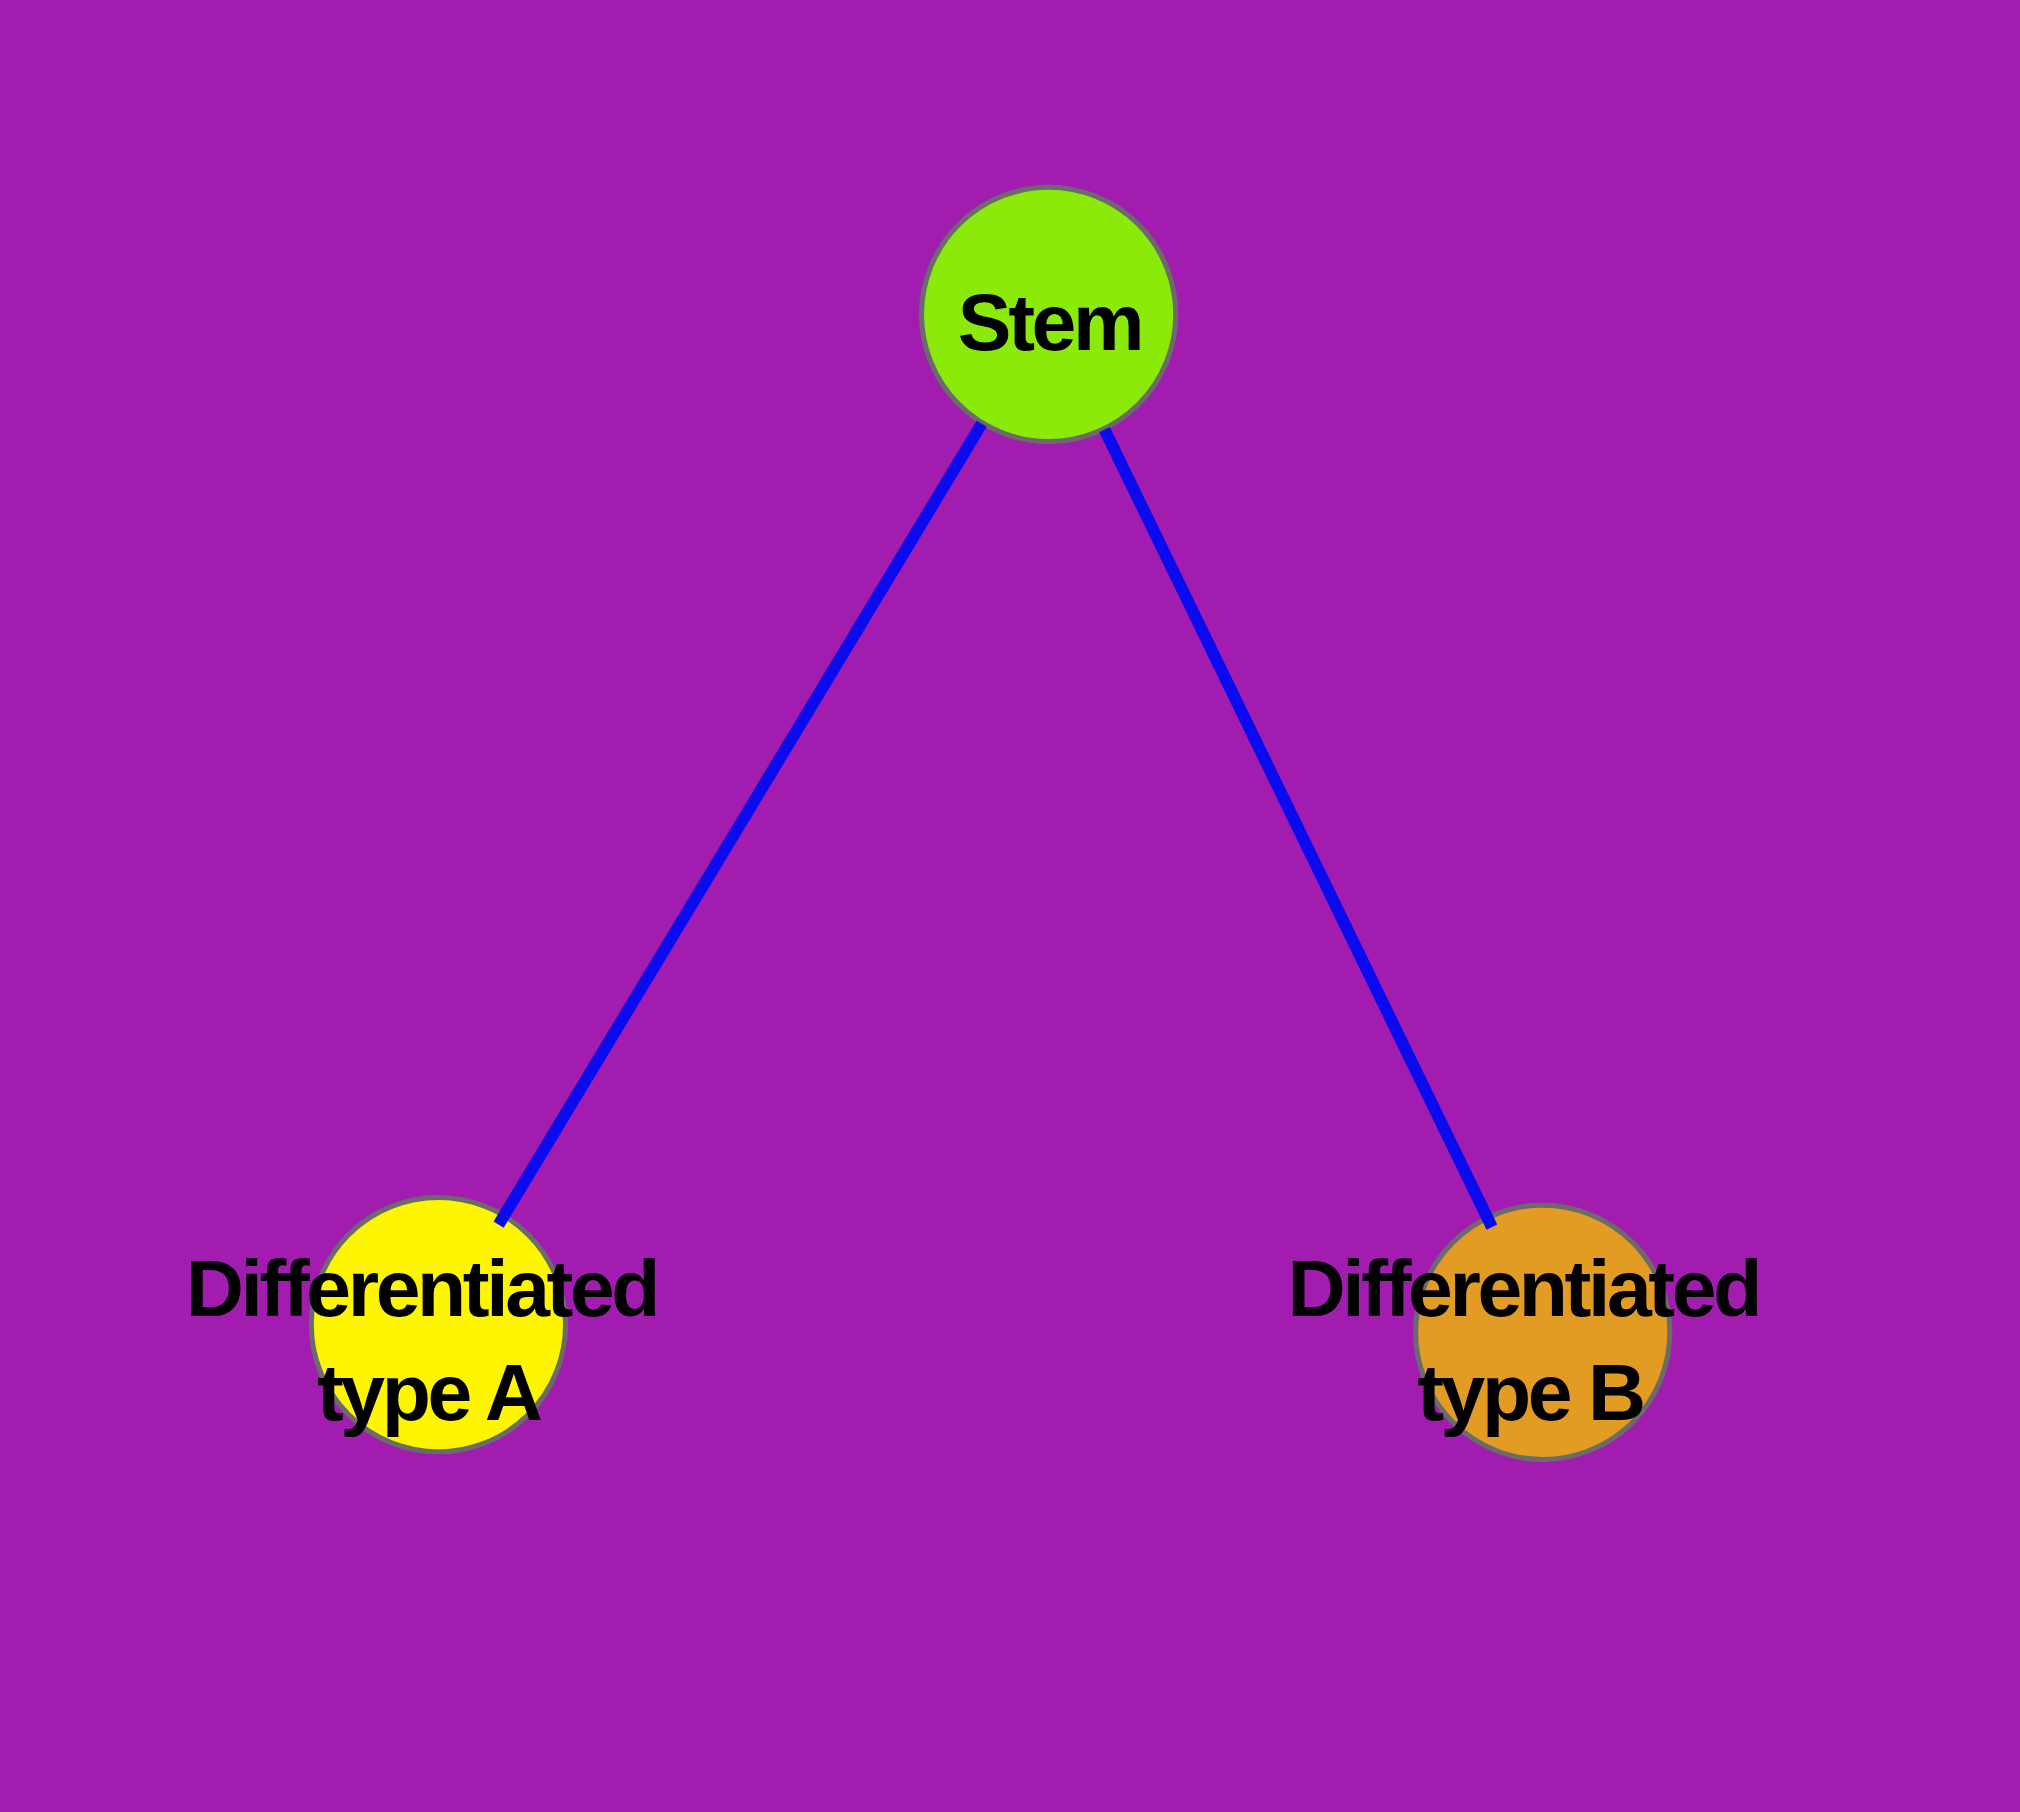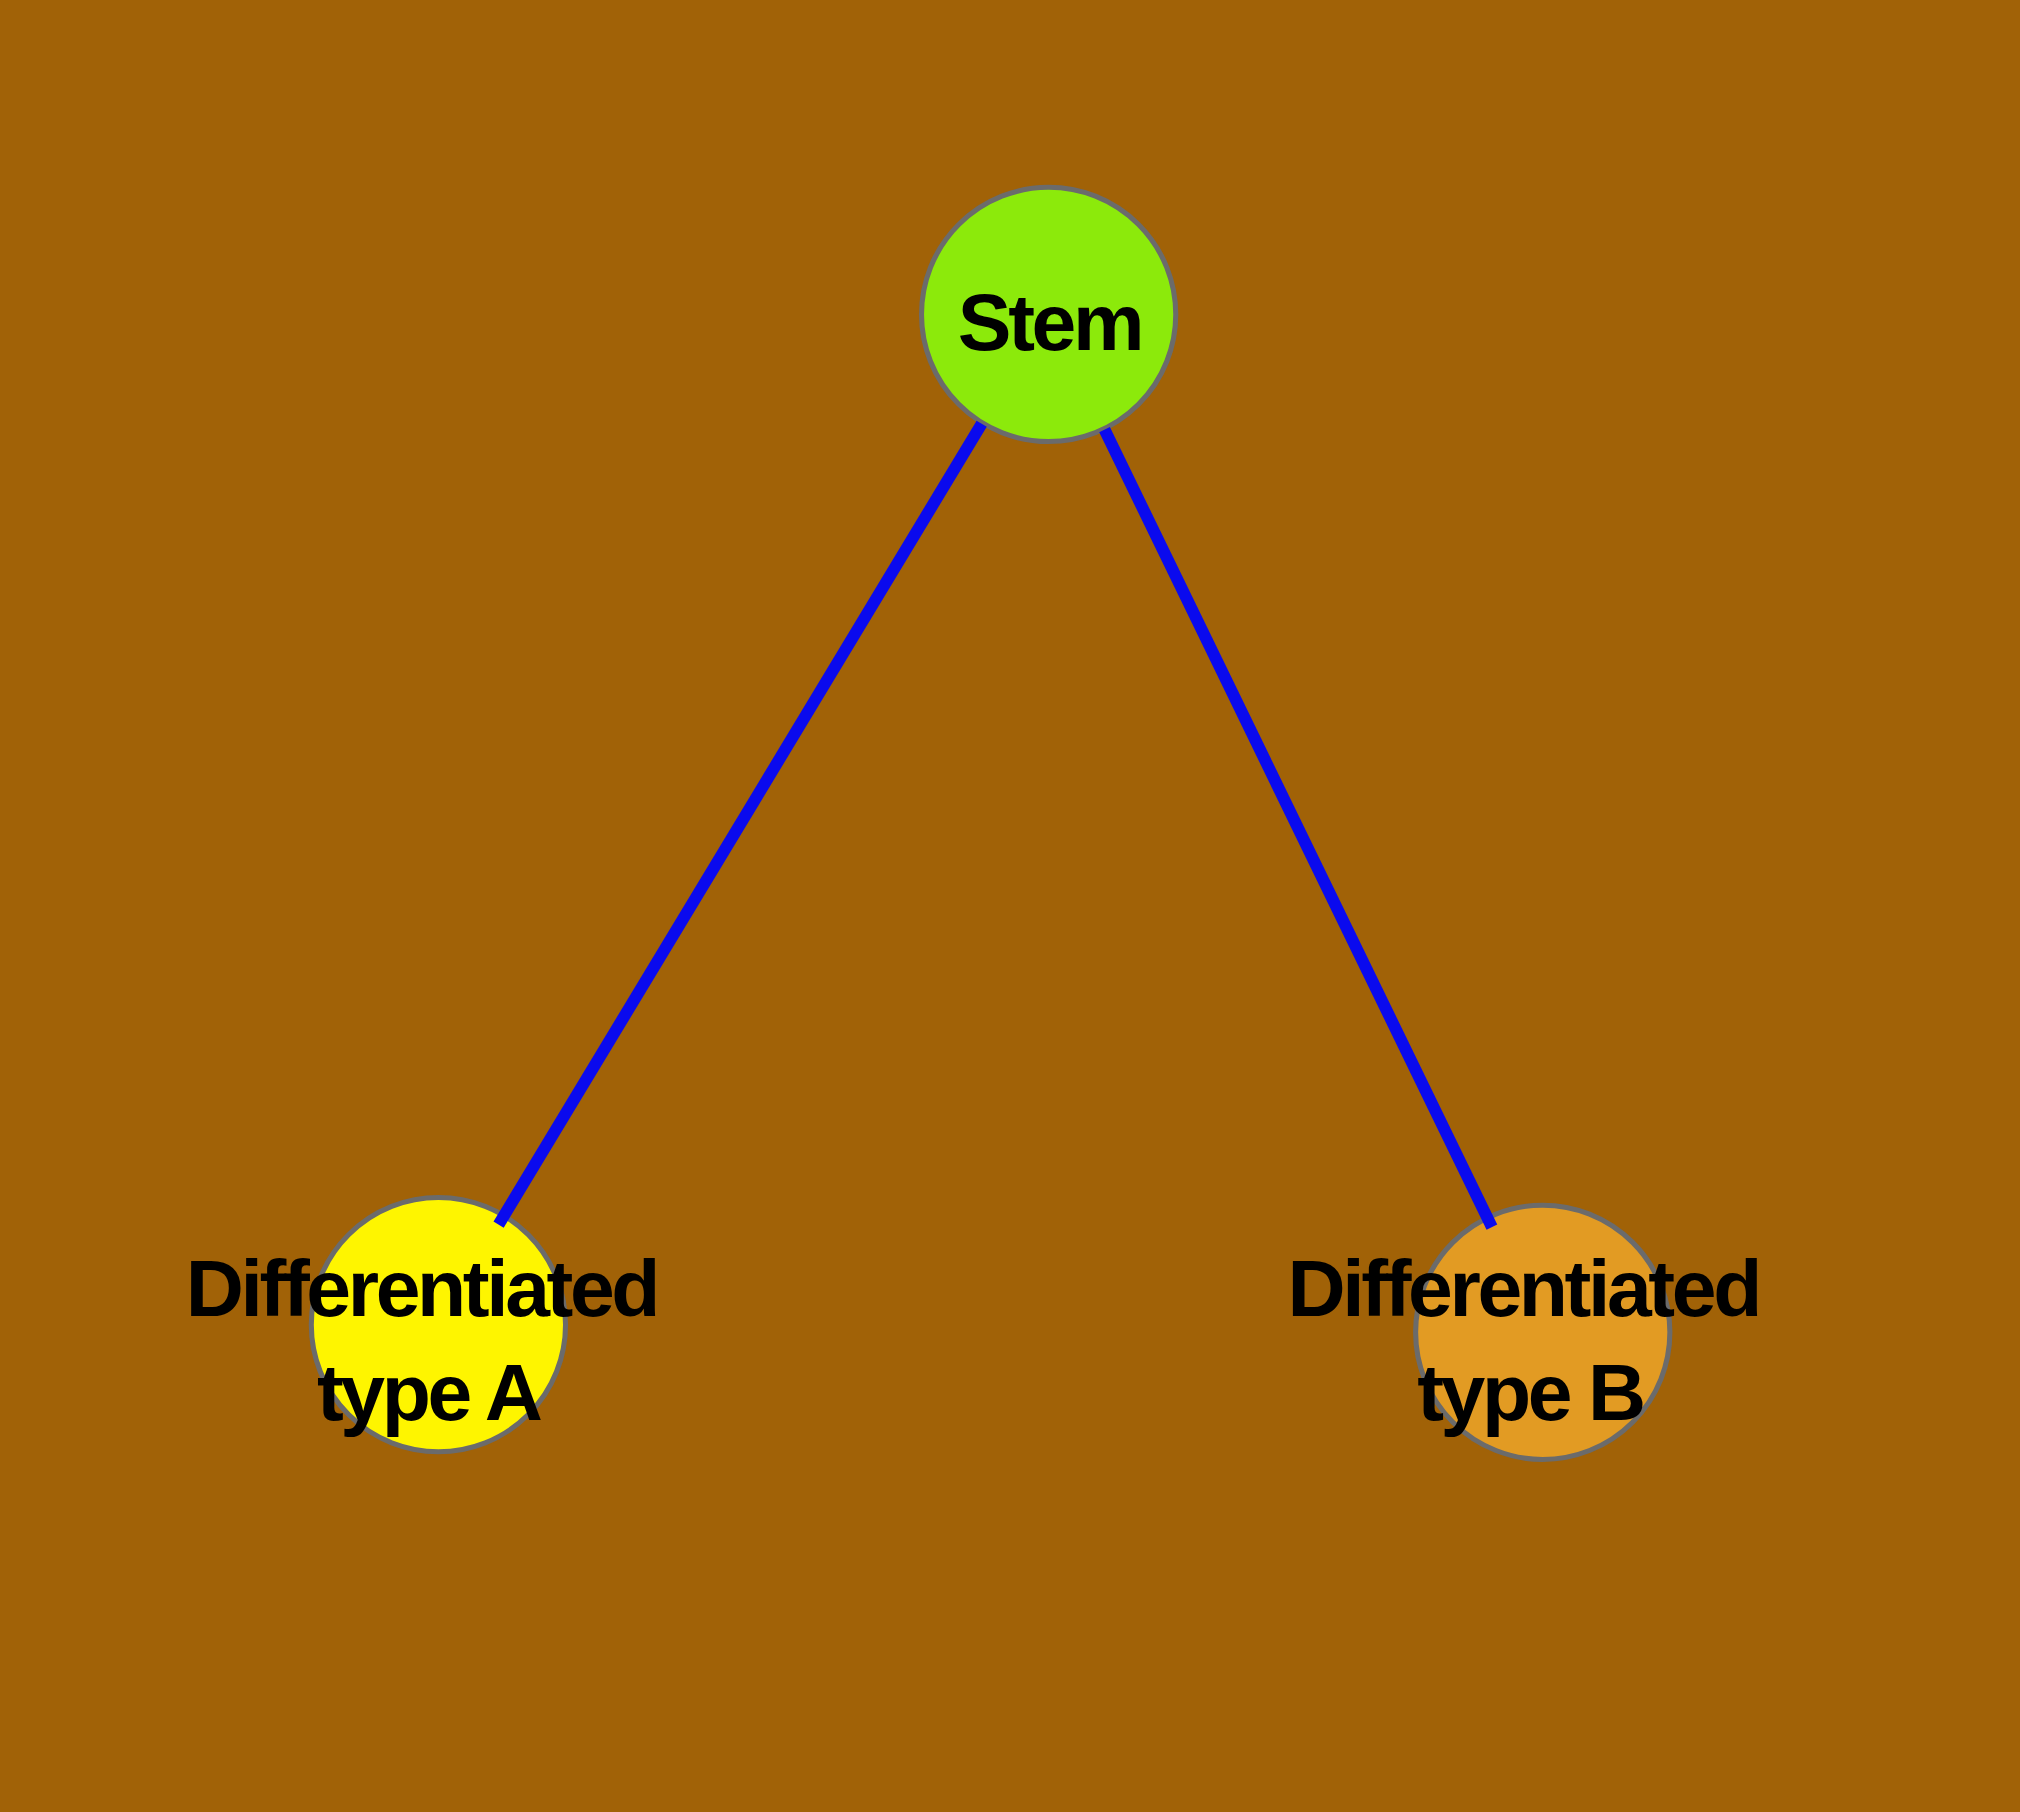--- a/index.html
+++ b/index.html
@@ -4,21 +4,21 @@
 <style>
   html, body {
     margin: 0;
     padding: 0;
     background: #ffffff;
   }
   .canvas {
     position: relative;
     width: 2021px;
     height: 1812px;
-    background: #a16207;
+    background: #a21caf;
     overflow: hidden;
     font-family: "Liberation Sans", sans-serif;
   }
   .diagram-svg {
     position: absolute;
     left: 0;
     top: 0;
     display: block;
   }
   .node-circle {

